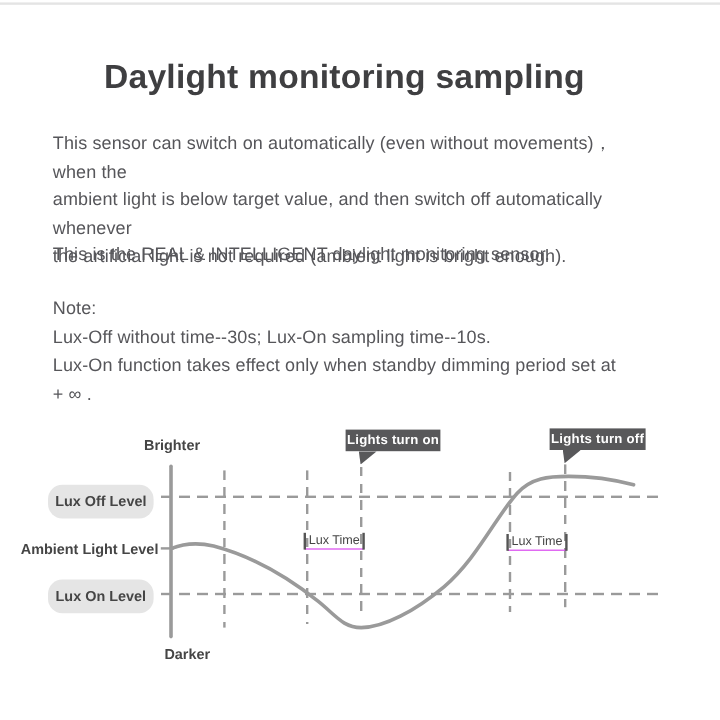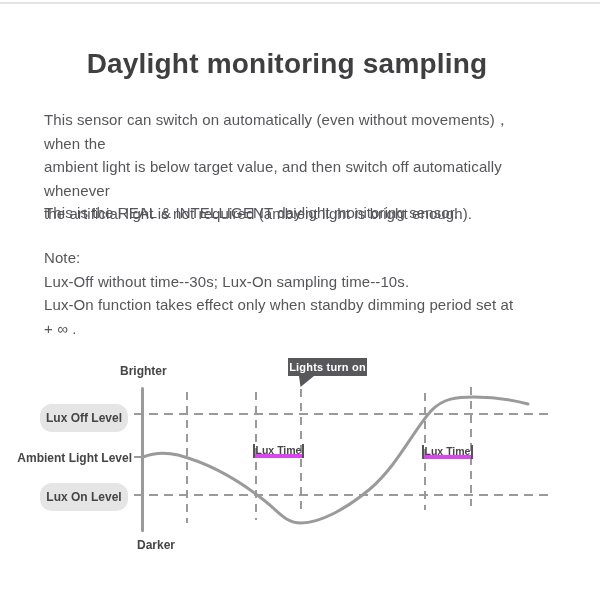--- a/index.html
+++ b/index.html
@@ -128,24 +128,24 @@
     position: absolute;
     left: 19px; bottom: 100%;
     width: 32px; height: 15px;
     background: #58585a;
     clip-path: polygon(0 0, 100% 100%, 0 100%);
   }
 
   .lux-time {
     position: absolute;
     width: 49px; height: 14px;
-    border-bottom: 4px solid #d946ef;
+    border-bottom: 1px solid #d946ef;
     text-align: center;
     font-size: 10.5px;
-    font-weight: 700;
+    font-weight: 400;
     color: #454545;
     line-height: 13px;
     white-space: nowrap;
   }
   .lux-time .bar {
     position: absolute;
     top: 0;
     width: 2px; height: 14px;
     background: #555555;
   }
@@ -213,20 +213,24 @@
              C 263 76, 279 41, 297 21
              C 309 8, 323 7, 340 7
              C 362 7, 379 10, 394 14" fill="none" stroke="#9a9a9a" stroke-width="3" stroke-linecap="round" stroke-linejoin="round"></path>
   </svg>
 
   <div class="callout co-lights-on">
     <span>Lights turn on</span>
     <div class="pointer-down"></div>
   </div>
 
+  <div class="callout co-lights-off">
+    <span>Lights turn off</span>
+    <div class="pointer-down"></div>
+  </div>
 
 
   <div class="lux-time lt1">
     <div class="bar bar-left"></div>
     <span>Lux Time</span>
     <div class="bar bar-right"></div>
   </div>
 
   <div class="lux-time lt2">
     <div class="bar bar-left"></div>

